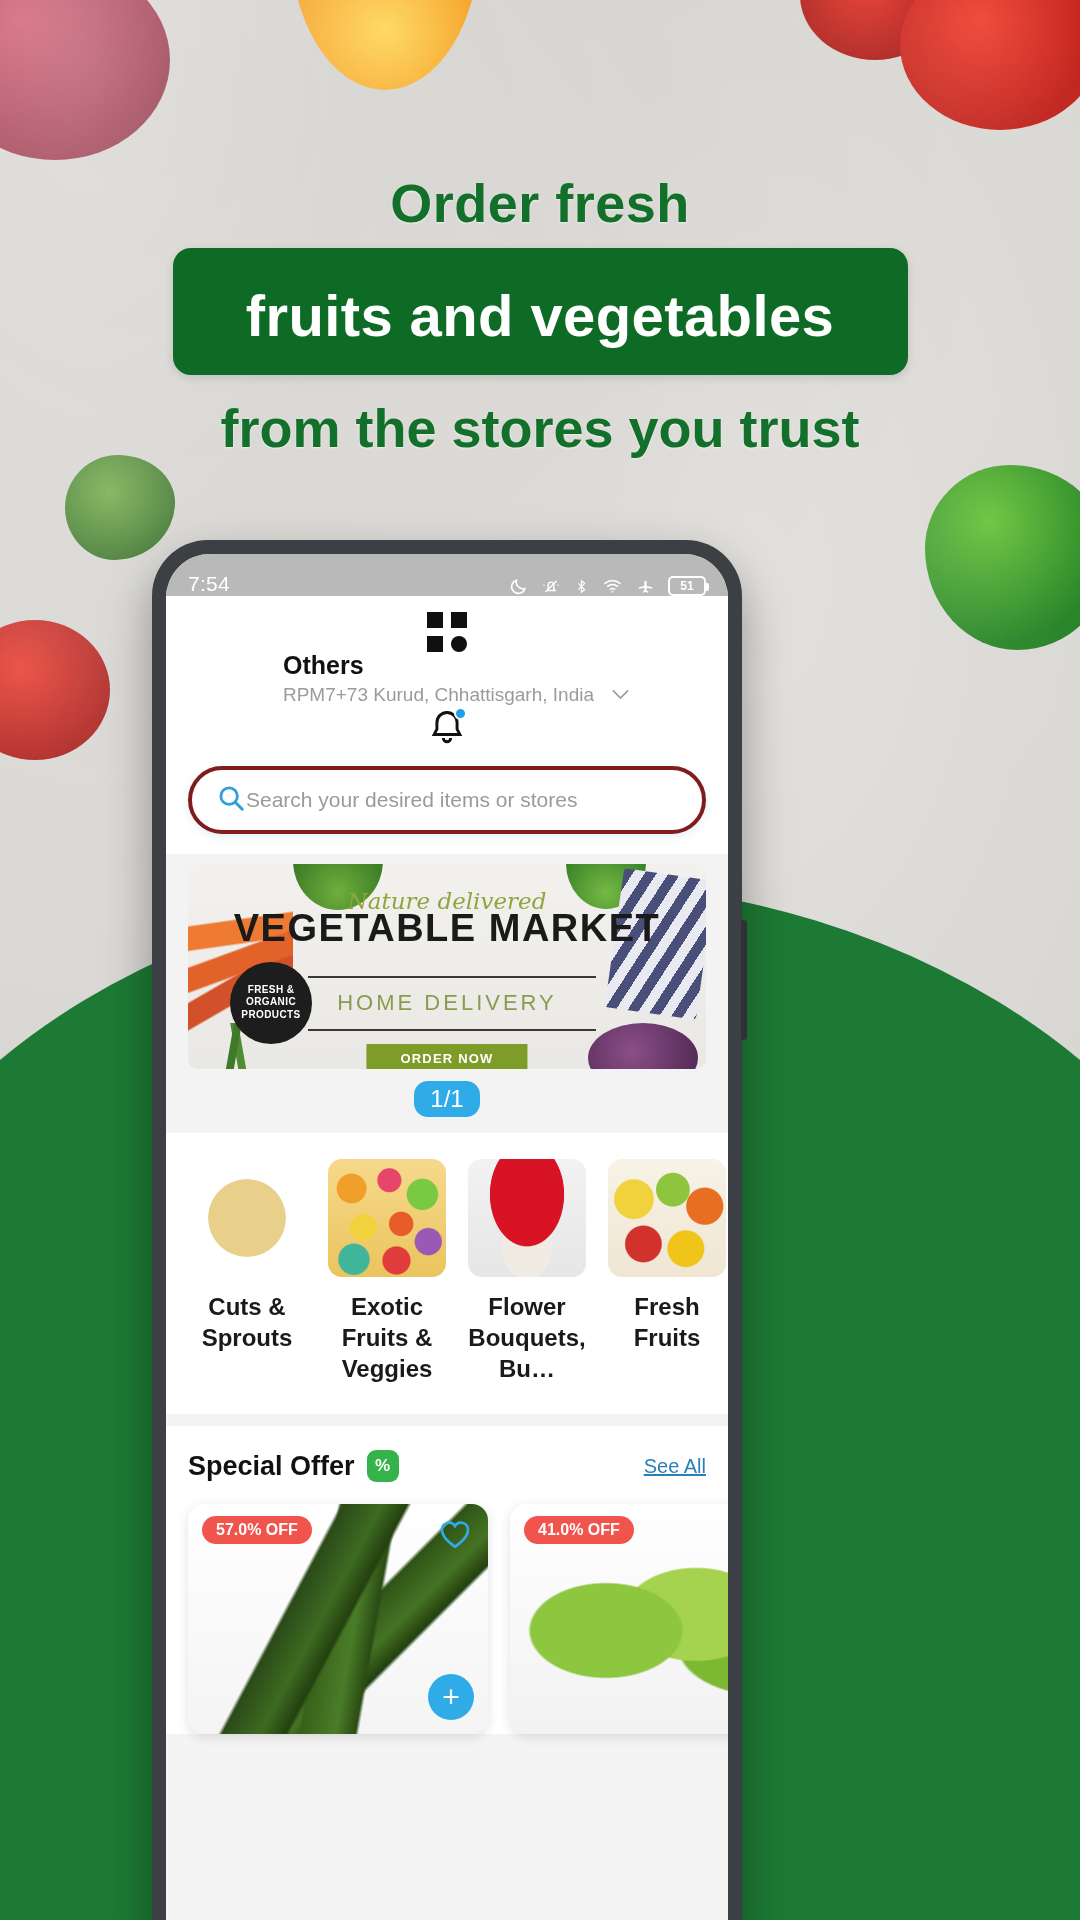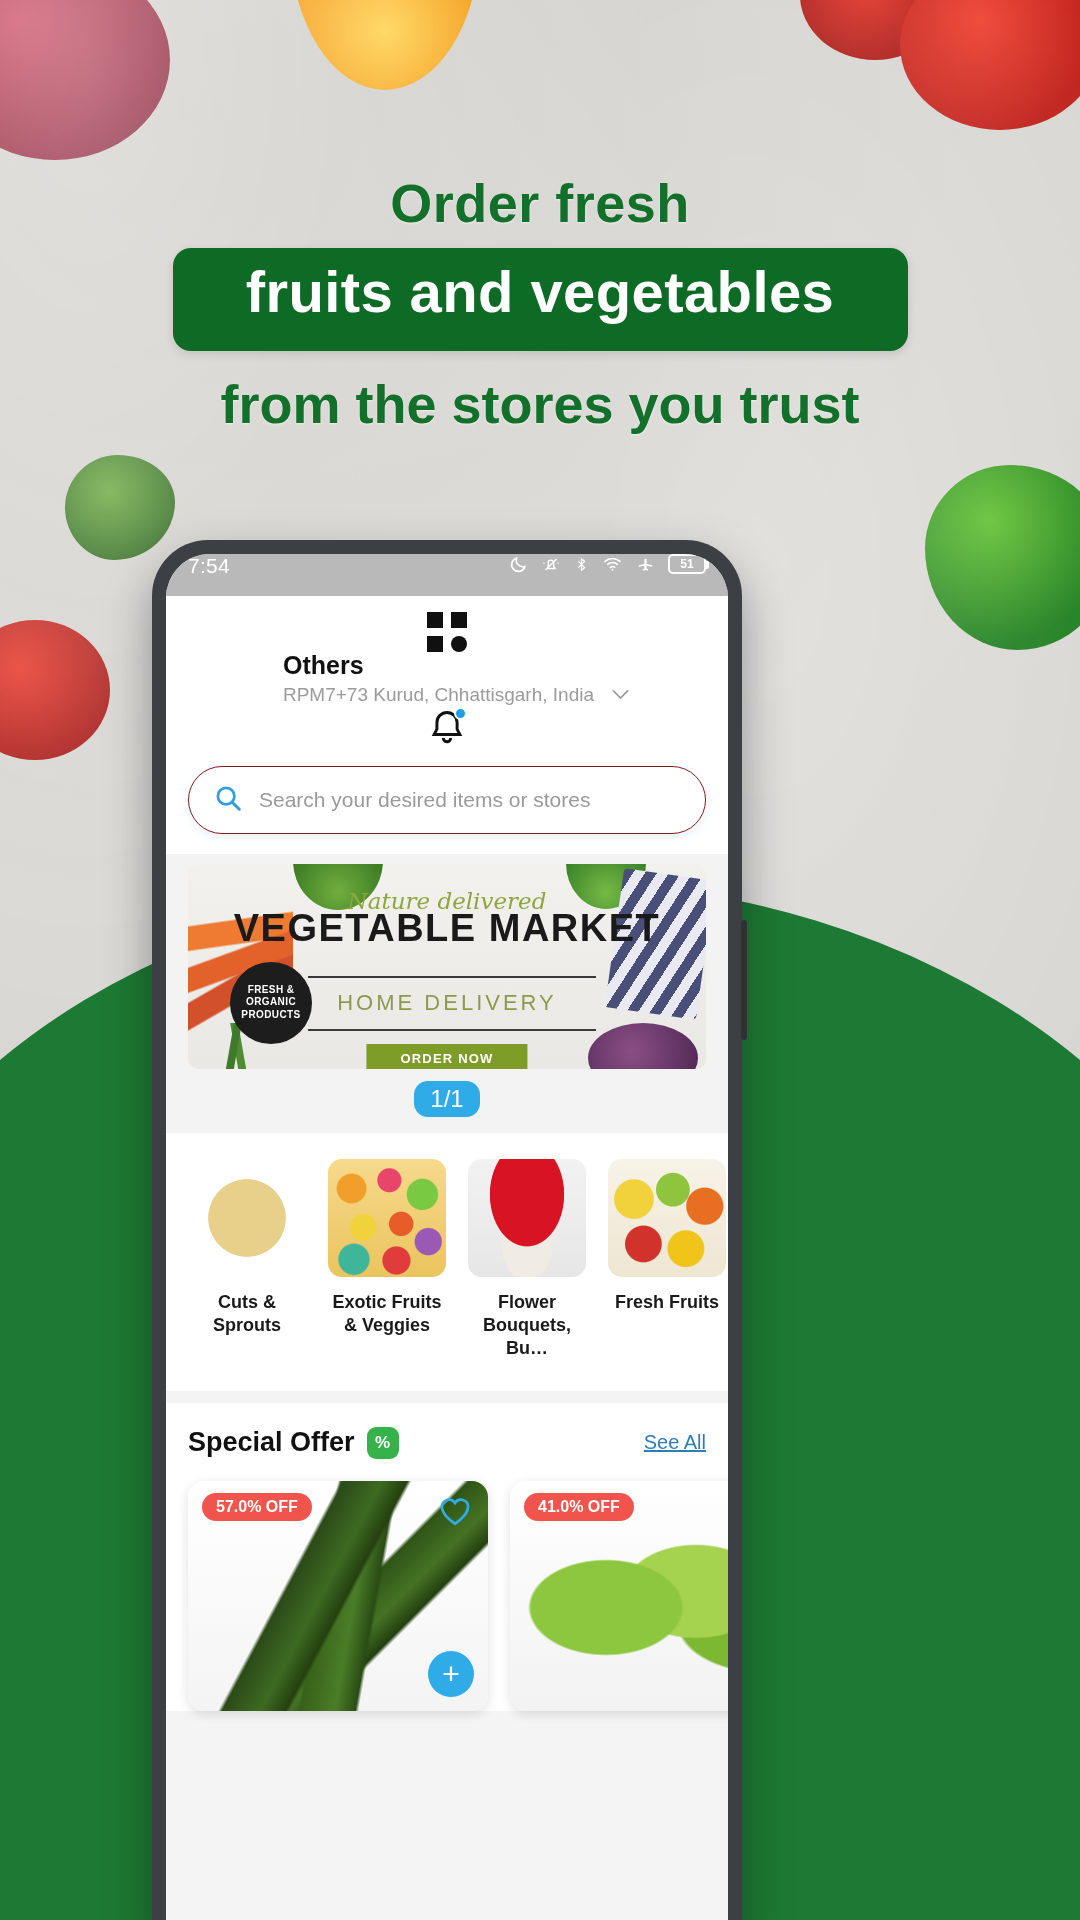--- a/index.html
+++ b/index.html
@@ -51,21 +51,21 @@
     background:radial-gradient(circle at 40% 35%, #e8392c, #a81a17 75%);}
 
   
   .headline{ position:absolute; left:0; right:0; top:172px; text-align:center; }
   .hl-top{
     font-size:54px; font-weight:700; color:#12702b; letter-spacing:.5px;
     text-shadow:0 1px 2px rgba(255,255,255,.6);
   }
   .hl-band{
     margin:14px auto 0; width:735px; background:#0d6b26; border-radius:18px;
-    padding:10px 0 26px; box-shadow:0 3px 10px rgba(0,0,0,.12);
+    padding:34px 0 26px; box-shadow:0 3px 10px rgba(0,0,0,.12);
   }
   .hl-band span{ font-size:58px; font-weight:700; color:#ffffff; letter-spacing:.4px; }
   .hl-bottom{
     margin-top:22px; font-size:54px; font-weight:700; color:#12702b;
     text-shadow:0 1px 2px rgba(255,255,255,.6);
   }
 
   
   .phone{
     position:absolute; left:152px; top:540px; width:590px; height:1400px;
@@ -77,21 +77,21 @@
     content:""; position:absolute; right:-5px; top:380px; width:6px; height:120px;
     background:#2e3236; border-radius:3px;
   }
   .screen{
     width:100%; height:100%; background:#f4f4f4; overflow:hidden;
     border-radius:44px 44px 0 0; position:relative;
   }
 
   
   .statusbar{
-    height:42px; background:#b9b9b9; display:flex; align-items:flex-start;
+    height:42px; background:#b9b9b9; display:flex; align-items:flex-end;
     justify-content:space-between; padding:0 22px; color:#ffffff;
   }
   .sb-time{ font-size:21px; letter-spacing:.3px; }
   .sb-icons{ display:flex; align-items:center; gap:13px; }
   .sb-icons svg{ display:block; }
   .battery{
     display:flex;align-items:center;justify-content:center;
     min-width:38px;height:20px;border:2px solid #fff;border-radius:5px;
     font-size:12px;font-weight:700;color:#fff;padding:0 3px;position:relative;
   }
@@ -113,22 +113,22 @@
   .addr-sub .chev{ color:#9b9b9b; font-size:15px; }
   .bell{ position:relative; width:44px; height:44px; flex:0 0 44px; }
   .bell .dot{
     position:absolute; right:2px; top:1px; width:13px; height:13px;
     background:#1e9fe8; border-radius:50%; border:2px solid #fff;
   }
 
   
   .search-wrap{ background:#ffffff; padding:2px 22px 20px 22px; }
   .search{
-    display:flex; align-items:center; gap:16px; height:68px;
-    background:#fff; border:1px solid #7f1d1d; border-radius:34px;
+    display:flex; align-items:center; gap:0; height:68px;
+    background:#fff; border:4px solid #7f1d1d; border-radius:34px;
     padding:0 24px; box-shadow:0 3px 10px rgba(80,120,160,.13);
   }
   .search .ph{ font-size:21px; color:#9a9a9a; }
 
   
   .banner-area{ background:#f3f3f3; padding:10px 22px 0 22px; }
   .banner{
     height:205px; border-radius:10px; overflow:hidden; position:relative;
     background:linear-gradient(#f2f1ee,#e9e8e4);
   }
@@ -169,21 +169,21 @@
   .pager span{
     display:inline-block; background:#2fabe8; color:#fff; font-size:24px;
     border-radius:14px; padding:4px 16px;
   }
 
   
   .cats{ background:#fff; padding:26px 0 30px 0; }
   .cat-row{ display:flex; gap:22px; padding:0 22px; }
   .cat{ width:118px; flex:0 0 118px; text-align:center; }
   .cat-img{ width:118px; height:118px; border-radius:14px; overflow:hidden; }
-  .cat-label{ margin-top:14px; font-size:18px; font-weight:700; color:#1a1a1a; line-height:1.3; }
+  .cat-label{ margin-top:14px; font-size:24px; font-weight:700; color:#1a1a1a; line-height:1.3; }
   .ci-cuts{background:radial-gradient(circle at 50% 50%, #e8cf8a 0 46%, #fff 47%),
       conic-gradient(from 30deg,#e8a33a 0 12%,#e7e3c0 12% 26%,#7fbf3e 26% 40%,#f0d851 40% 54%,#2f7a2a 54% 66%,#d9d2a8 66% 100%);}
   .ci-exotic{background:
       radial-gradient(circle at 20% 25%,#f0a02a 0 11%,transparent 12%),
       radial-gradient(circle at 52% 18%,#e8456b 0 10%,transparent 11%),
       radial-gradient(circle at 80% 30%,#7ac943 0 12%,transparent 13%),
       radial-gradient(circle at 30% 58%,#f2d23c 0 12%,transparent 13%),
       radial-gradient(circle at 62% 55%,#e85c2a 0 12%,transparent 13%),
       radial-gradient(circle at 85% 70%,#9b59b6 0 10%,transparent 11%),
       radial-gradient(circle at 22% 85%,#3fb59a 0 11%,transparent 12%),

